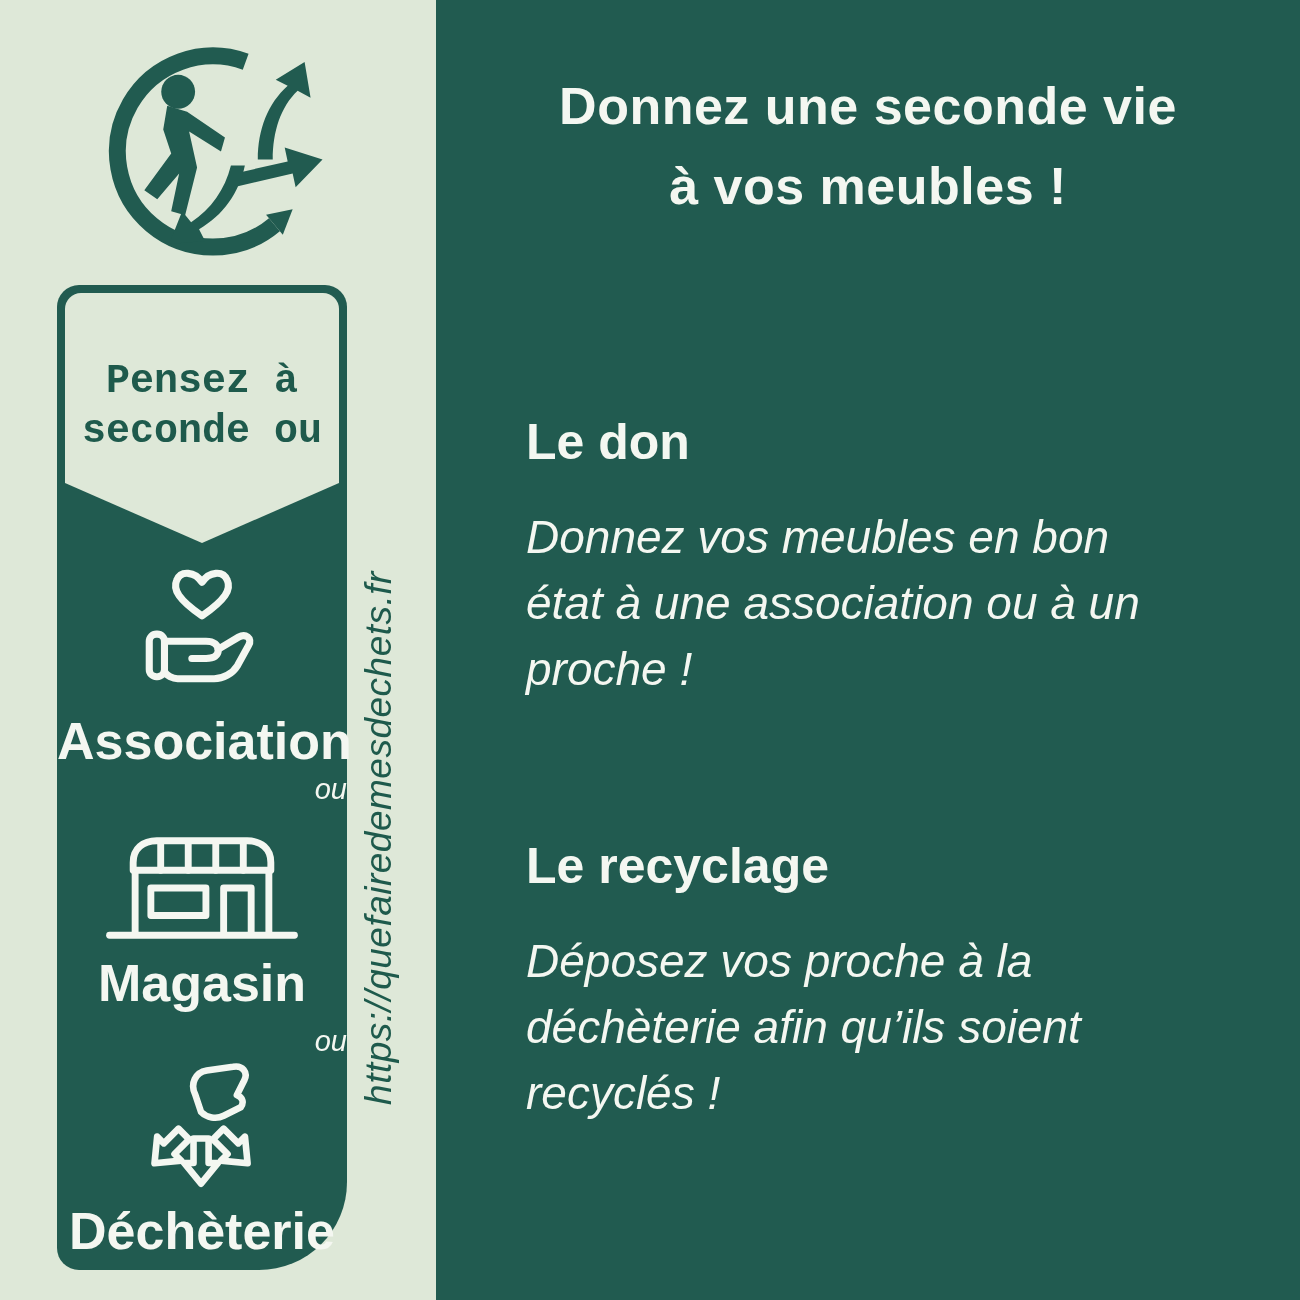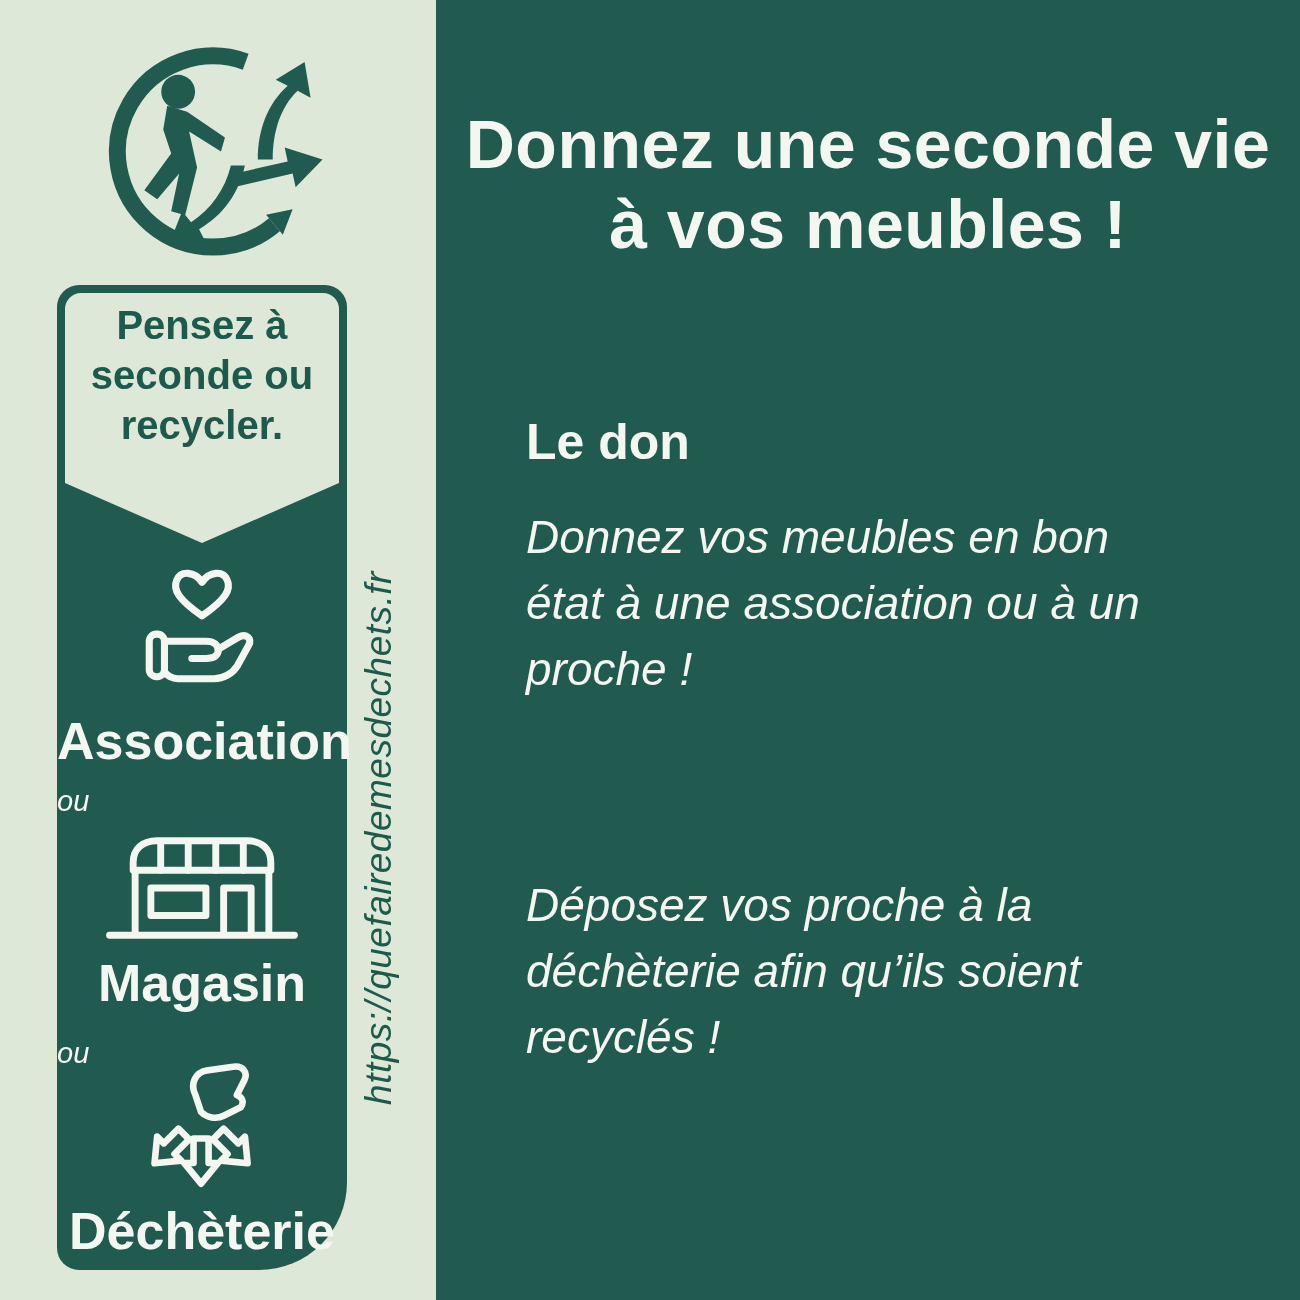--- a/index.html
+++ b/index.html
@@ -10,57 +10,57 @@
   }
   *{margin:0;padding:0;box-sizing:border-box;}
   html,body{width:1300px;height:1300px;}
   body{font-family:"Liberation Sans", sans-serif;overflow:hidden;}
   .canvas{position:relative;width:1300px;height:1300px;background:var(--light-green);}
 
   
   .right-panel{position:absolute;left:436px;top:0;width:864px;height:1300px;
     background:var(--dark-green);color:var(--text-light);}
   .title{position:absolute;top:66px;left:0;width:100%;text-align:center;
-    font-weight:bold;font-size:68px;line-height:80px;letter-spacing:.5px;margin-top:38px;}
+    font-weight:bold;font-size:52px;line-height:80px;letter-spacing:.5px;}
   .title span{display:block;}
   .section{position:absolute;left:90px;width:770px;}
   .section-1{top:414px;}
   .section-2{top:838px;}
   .section h2{font-size:50px;font-weight:bold;line-height:56px;}
   .section .body{margin-top:34px;font-style:italic;font-size:46px;line-height:66px;}
   .section .body span{display:block;}
 
   
   .left-panel{position:absolute;left:0;top:0;width:436px;height:1300px;}
 
   .triman{position:absolute;left:95px;top:42px;width:240px;height:224px;}
 
   .column{position:absolute;left:57px;top:285px;width:290px;height:985px;
     background:var(--dark-green);border-radius:22px 22px 88px 22px;}
   .banner{position:absolute;left:8px;top:8px;width:274px;}
   .banner-top{background:var(--light-green);border-radius:16px 16px 0 0;height:190px;
-    display:flex;align-items:center;justify-content:center;}
+    display:flex;align-items:flex-end;justify-content:center;font-family:Liberation Mono, monospace;}
   .banner-point{width:274px;height:60px;background:var(--light-green);
     clip-path:polygon(0 0,100% 0,50% 100%);}
   .banner-text{color:var(--text-dark);font-weight:bold;font-size:40px;line-height:50px;
     text-align:center;padding-bottom:26px;}
   .banner-text span{display:block;}
 
   .col-icon{position:absolute;left:50%;transform:translateX(-50%);}
   .icon-association{top:272px;width:142px;height:142px;}
   .icon-magasin{top:544px;width:202px;height:118px;}
   .icon-decheterie{top:778px;width:132px;height:132px;}
 
   .col-label{position:absolute;left:0;width:100%;text-align:center;
     color:var(--text-light);font-weight:bold;font-size:52px;}
   .label-association{top:426px;}
   .label-magasin{top:668px;}
   .label-decheterie{top:916px;}
-  .col-sep{position:absolute;left:0;width:100%;text-align:left;
-    color:var(--text-light);font-style:italic;font-size:29px;margin-top:12px;}
+  .col-sep{position:absolute;left:0;width:100%;text-align:right;
+    color:var(--text-light);font-style:italic;font-size:29px;}
   .sep-1{top:488px;}
   .sep-2{top:740px;}
 
   .site-url{position:absolute;top:838px;left:379px;transform:translate(-50%,-50%) rotate(-90deg);
     white-space:nowrap;color:var(--text-dark);font-style:italic;font-size:37px;letter-spacing:.5px;}
 
   svg .stroke{fill:none;stroke:var(--text-light);stroke-width:7;
     stroke-linecap:round;stroke-linejoin:round;}
   svg .fill-dark{fill:var(--dark-green);}
   svg .stroke-dark{fill:none;stroke:var(--dark-green);stroke-linecap:butt;}
@@ -82,21 +82,20 @@
       <path class="fill-dark" d="M150 124 C144 152 128 174 104 188 L110 200 L74 203 L87 170 L96 181 C116 168 130 148 136 124 Z"></path>
     </svg>
 
     <div class="column">
 
       <div class="banner">
         <div class="banner-top">
           <div class="banner-text">
             <span>Pensez à</span>
             <span>seconde ou</span>
-            <span>recycler.</span>
           </div>
         </div>
         <div class="banner-point"></div>
       </div>
 
       <svg class="col-icon icon-association" viewBox="0 0 140 140">
         <path class="stroke" d="M70 58 C47 42 41 32 45 23 C49 13 63 14 70 25 C77 14 91 13 95 23 C99 32 93 42 70 58 Z"></path>
         <rect class="stroke" x="18" y="76" width="15" height="42" rx="7"></rect>
         <path class="stroke" d="M33 83 L74 83 C82 83 86 87 86 92 C86 97 82 100 74 100 L60 100"></path>
         <path class="stroke" d="M86 91 L106 79 C113 75 120 80 116 87 L105 107 C100 115 91 120 82 120 L46 120 C41 120 35 117 33 113"></path>
@@ -142,20 +141,21 @@
     <div class="section section-1">
       <h2>Le don</h2>
       <div class="body">
         <span>Donnez vos meubles en bon</span>
         <span>état à une association ou à un</span>
         <span>proche !</span>
       </div>
     </div>
 
     <div class="section section-2">
+      <h2>Le recyclage</h2>
       <div class="body">
         <span>Déposez vos proche à la</span>
         <span>déchèterie afin qu’ils soient</span>
         <span>recyclés !</span>
       </div>
     </div>
 
   </div>
 </div>
 

